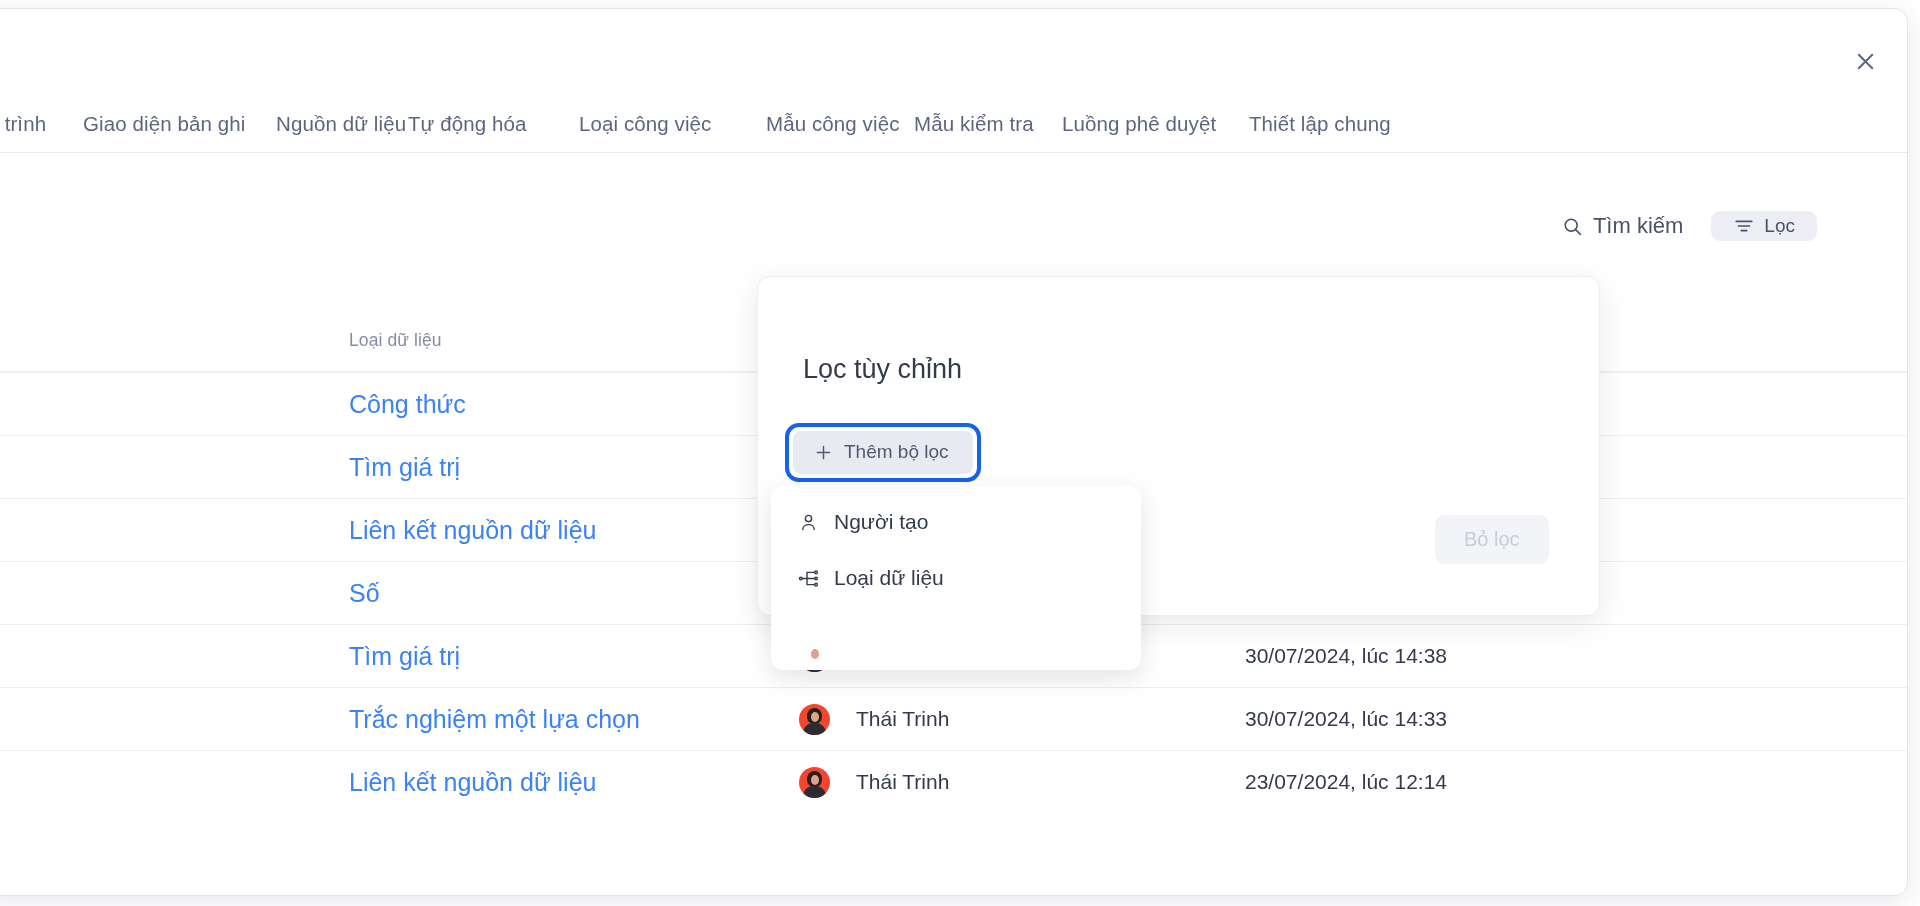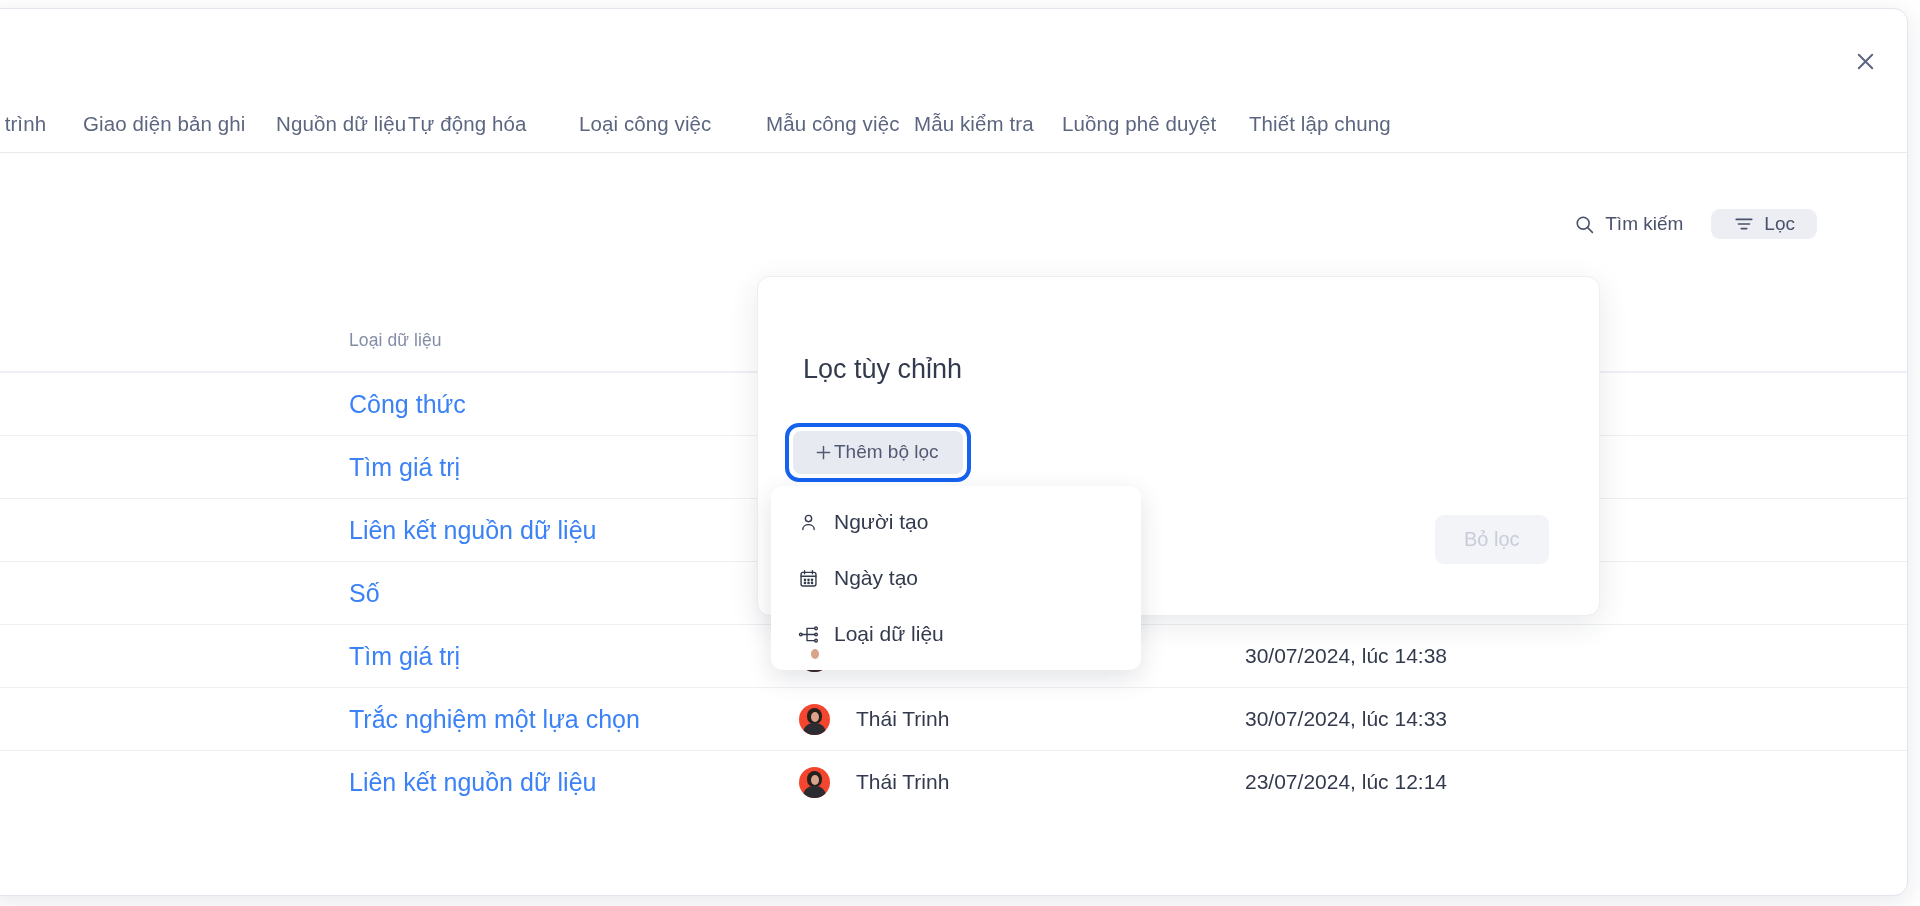--- a/index.html
+++ b/index.html
@@ -46,21 +46,21 @@
   }
 
   
   #toolbar {
     position: absolute; right: 90px; top: 194px;
     display: flex; align-items: center; gap: 14px;
   }
   .tb-search {
     display: flex; align-items: center; gap: 10px;
     padding: 10px 14px; color: #49516b;
-    font-size: 19px; cursor: pointer; border-radius: 8px;
+    font-size: 22px; cursor: pointer; border-radius: 8px;
   }
   .tb-filter {
     display: flex; align-items: center; gap: 9px;
     padding: 4px 22px; background: #eceef4;
     border-radius: 9px; color: #49516b;
     font-size: 19px; cursor: pointer;
   }
   .tb-add {
     display: flex; align-items: center; gap: 11px;
     padding: 11px 24px; background: #ffffff;
@@ -121,21 +121,21 @@
   #pop-title {
     position: absolute; left: 45px; top: 77px;
     font-size: 27px; color: #333a4d;
   }
   #add-filter-wrap {
     position: absolute; left: 798px; top: 414px;
     padding: 4px; border: 4px solid #1562ef;
     border-radius: 14px; background: transparent;
   }
   #add-filter-btn {
-    display: flex; align-items: center; 
+    display: flex; align-items: center; gap: 10px;
     padding: 10px 24px 11px 20px;
     background: #e8eaf1; border-radius: 8px;
     color: #525a73; font-size: 19px; cursor: pointer;
   }
   #clear-filter-btn {
     position: absolute; left: 1448px; top: 506px;
     padding: 13px 29px; background: #f2f4f8;
     border-radius: 9px; color: #c9cdd9;
     font-size: 20px; cursor: default;
   }
@@ -285,35 +285,20 @@
           <svg width="21" height="21" viewBox="0 0 24 24" fill="none" stroke="currentColor" stroke-width="1.6" stroke-linecap="round">
             <circle cx="12" cy="7.5" r="3.6"></circle>
             <path d="M5.5 20c0-3.4 2.9-5.6 6.5-5.6S18.5 16.6 18.5 20"></path>
           </svg>
         </span>
         <span>Người tạo</span>
       </div>
       <div class="menu-item">
         <span class="ico">
           <svg width="21" height="21" viewBox="0 0 24 24" fill="none" stroke="currentColor" stroke-width="1.6" stroke-linecap="round">
-            <rect x="3.5" y="5" width="17" height="15.5" rx="2.2"></rect>
-            <path d="M3.5 9.5h17M7.5 3v3.6M16.5 3v3.6"></path>
-            <circle cx="8" cy="13.5" r=".7" fill="currentColor"></circle>
-            <circle cx="12" cy="13.5" r=".7" fill="currentColor"></circle>
-            <circle cx="16" cy="13.5" r=".7" fill="currentColor"></circle>
-            <circle cx="8" cy="17" r=".7" fill="currentColor"></circle>
-            <circle cx="12" cy="17" r=".7" fill="currentColor"></circle>
-            <circle cx="16" cy="17" r=".7" fill="currentColor"></circle>
-          </svg>
-        </span>
-        <span>Ngày tạo</span>
-      </div>
-      <div class="menu-item">
-        <span class="ico">
-          <svg width="21" height="21" viewBox="0 0 24 24" fill="none" stroke="currentColor" stroke-width="1.6" stroke-linecap="round">
             <circle cx="3.2" cy="12" r="1.5"></circle>
             <circle cx="20.6" cy="5" r="1.5"></circle>
             <circle cx="20.6" cy="12" r="1.5"></circle>
             <circle cx="20.6" cy="19" r="1.5"></circle>
             <path d="M4.7 12h5.6M10.3 5v14M10.3 5h8.8M10.3 12h8.8M10.3 19h8.8"></path>
           </svg>
         </span>
         <span>Loại dữ liệu</span>
       </div>
     </div>

